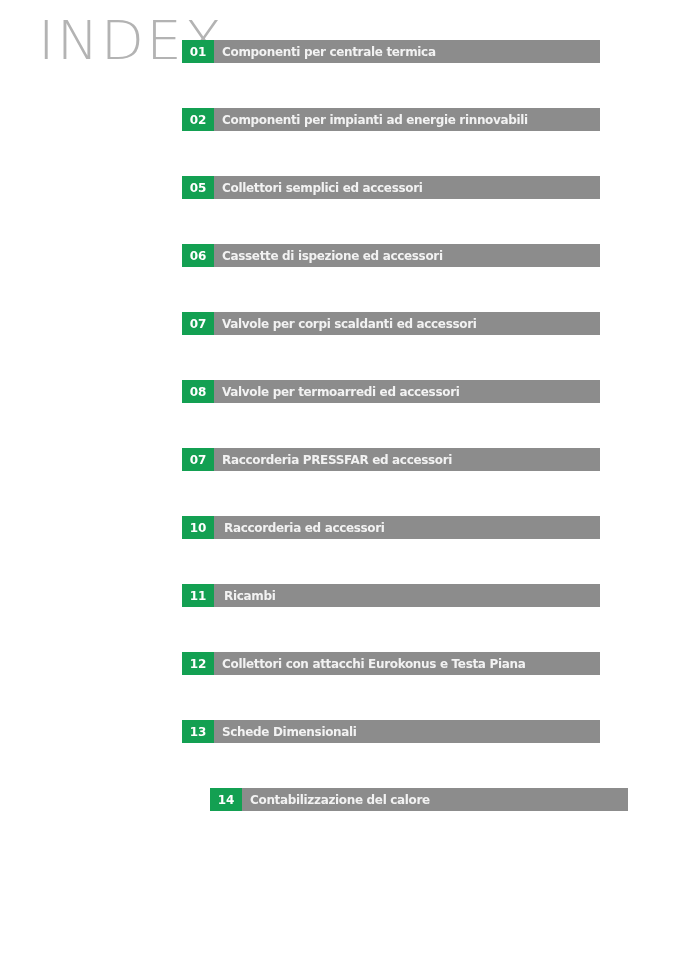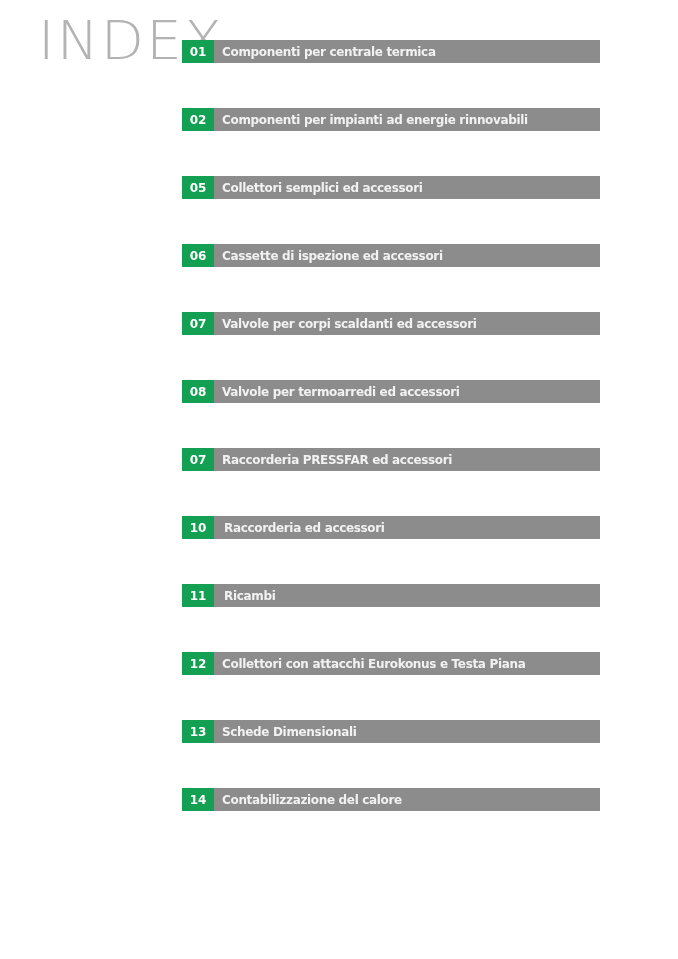--- a/index.html
+++ b/index.html
@@ -54,20 +54,21 @@
     height: 23px;
     margin-bottom: 45px;
     display: flex;
     align-items: stretch;
     background: #8c8c8c;
     width: 418px;
     box-sizing: border-box;
   }
   .index-row:last-child {
     margin-bottom: 0;
+    margin-left: 28px;
   }
 
   .row-number {
     flex: 0 0 auto;
     width: 32px;
     background: #13a052;
     color: #ffffff;
     font-family: "DejaVu Sans", sans-serif;
     font-size: 12px;
     font-weight: bold;

